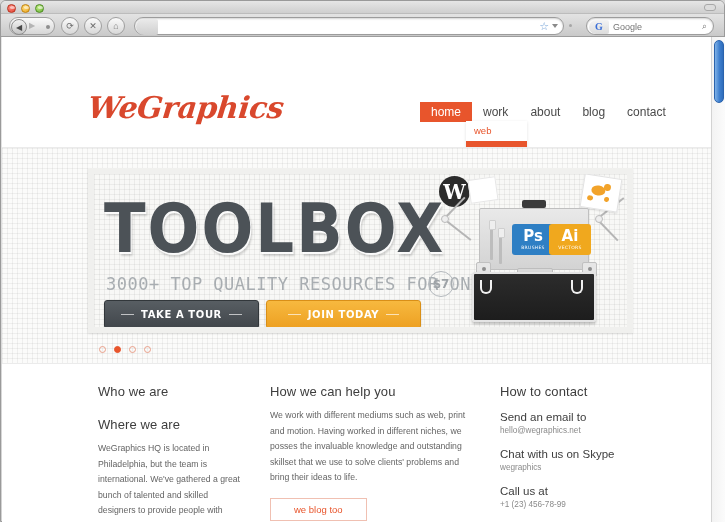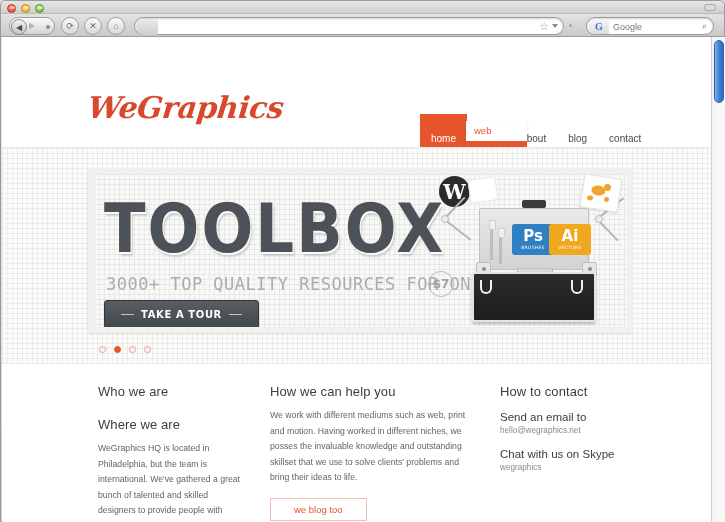--- a/index.html
+++ b/index.html
@@ -184,27 +184,26 @@
     font-weight: bold;
     color: #d9482d;
     letter-spacing: -.5px;
     transform: skewX(-6deg);
   }
   #main-nav {
     position: absolute; left: 418px; top: 65px;
     display: flex; align-items: flex-start; gap: 0;
   }
   .nav-item {
-    font-size: 10px;
+    font-size: 12px;
     color: #4a4a4a;
-    padding: 20px 11px;
+    padding: 4px 11px;
     line-height: 1;
     cursor: pointer;
     position: relative;
-    margin-top: 12px;
   }
   .nav-item.active {
     background: #e8552c;
     color: #ffffff;
   }
   #submenu {
     position: absolute; left: 464px; top: 84px;
     width: 61px;
     background: #ffffff;
     box-shadow: 0 1px 3px rgba(0,0,0,.12);
@@ -568,20 +567,25 @@
 
             <div id="hero-title">TOOLBOX</div>
             <div id="hero-subtitle">3000+ TOP QUALITY RESOURCES FOR ONLY</div>
             <div id="hero-price-badge">$7</div>
 
             <div class="hero-btn" id="btn-take-tour">
               <span class="dash"></span>
               <span>TAKE A TOUR</span>
               <span class="dash"></span>
             </div>
+            <div class="hero-btn" id="btn-join-today">
+              <span class="dash"></span>
+              <span>JOIN TODAY</span>
+              <span class="dash"></span>
+            </div>
 
             <div id="toolbox-illustration">
               <div class="tb-arm" id="arm-l1"></div>
               <div class="tb-arm" id="arm-l2"></div>
               <div class="tb-arm" id="arm-r1"></div>
               <div class="tb-arm" id="arm-r2"></div>
               <div class="arm-joint" id="joint-l"></div>
               <div class="arm-joint" id="joint-r"></div>
 
               <div id="paper-plain"></div>
@@ -645,20 +649,24 @@
           <h2>How to contact</h2>
 
           <div class="contact-block">
             <div class="contact-title">Send an email to</div>
             <div class="contact-value">hello@wegraphics.net</div>
           </div>
           <div class="contact-block">
             <div class="contact-title">Chat with us on Skype</div>
             <div class="contact-value">wegraphics</div>
           </div>
+          <div class="contact-block">
+            <div class="contact-title">Call us at</div>
+            <div class="contact-value">+1 (23) 456-78-99</div>
+          </div>
 
         </div>
 
       </div>
 
     </div>
 
     <div id="vscrollbar">
       <div id="vscroll-thumb"></div>
     </div>

